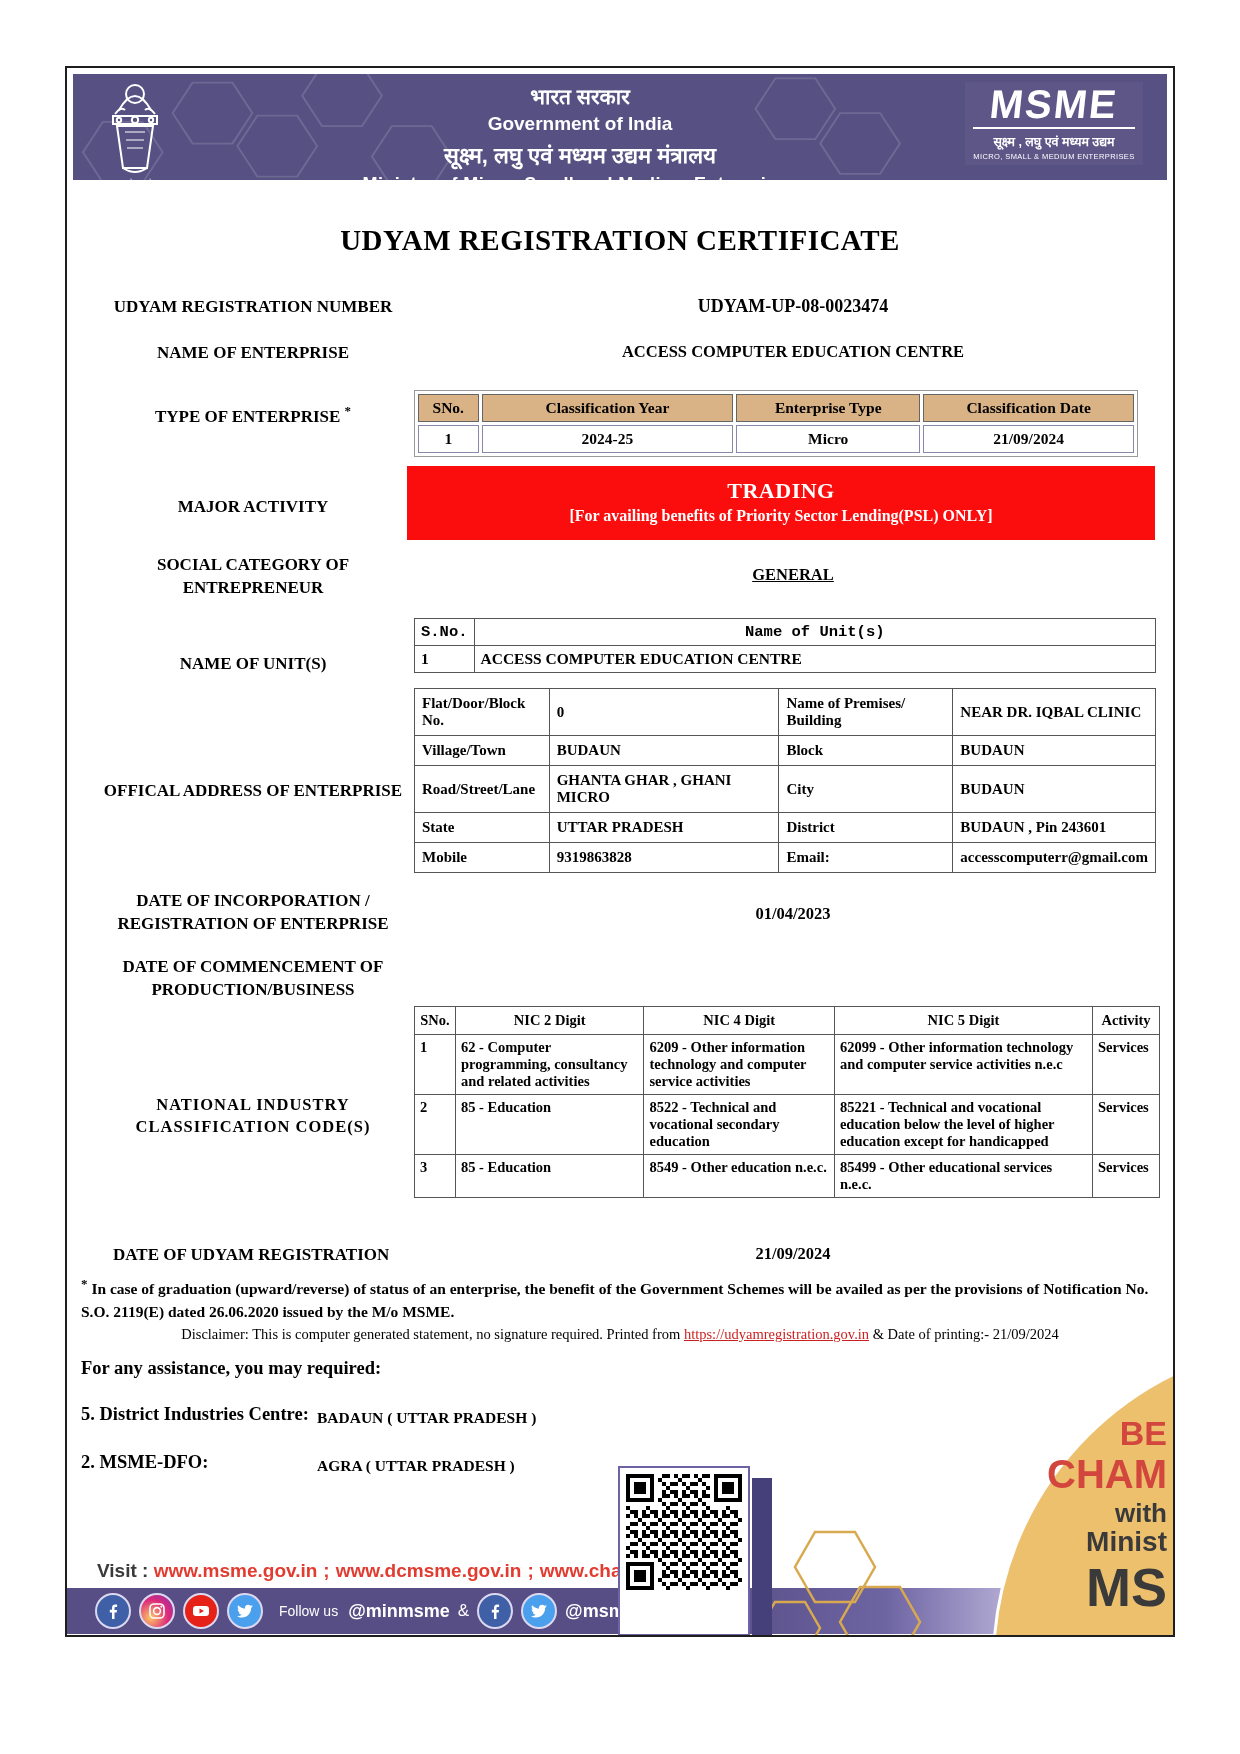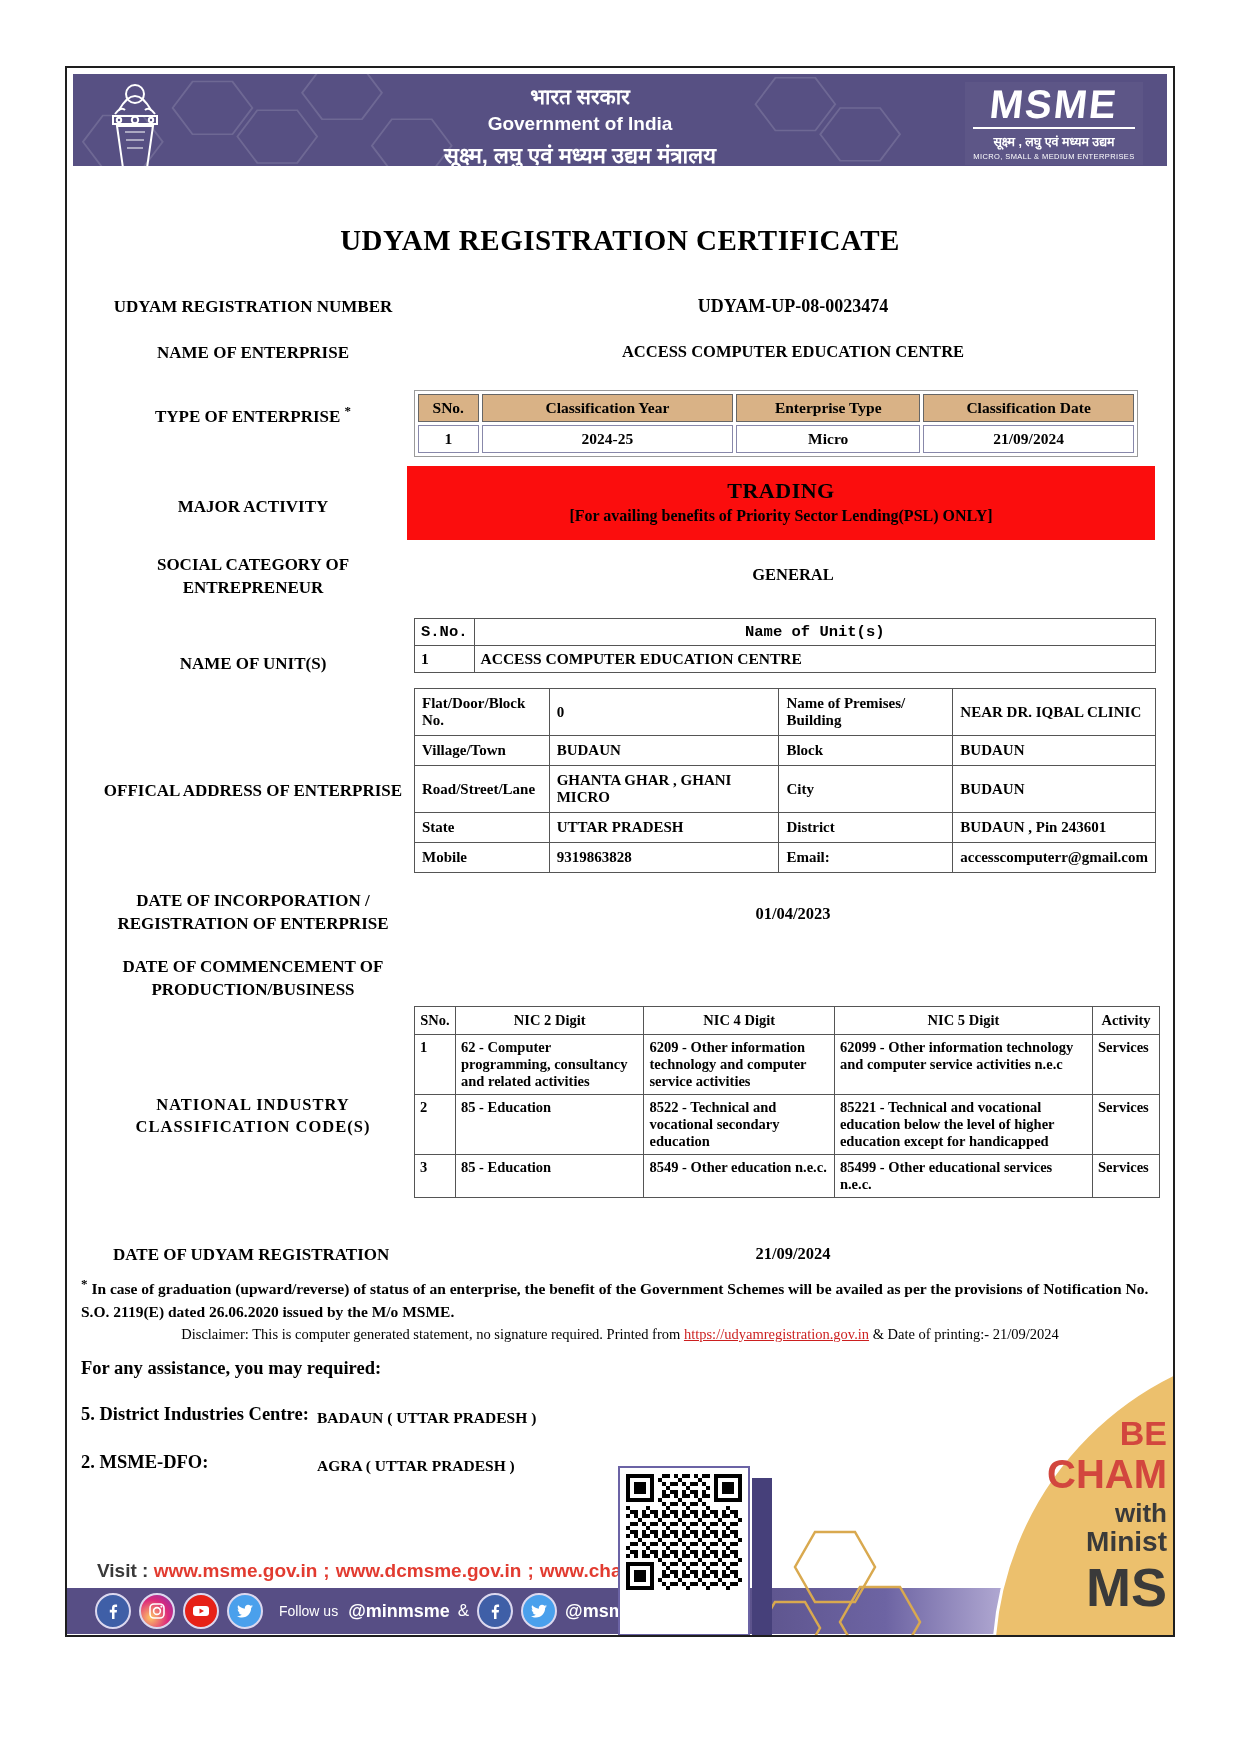--- a/index.html
+++ b/index.html
@@ -1,20 +1,20 @@
 <!DOCTYPE html>
 <html><head>
 <meta charset="utf-8">
 <style>
   html,body{margin:0;padding:0;background:#fff;}
   body{width:1240px;height:1754px;position:relative;font-family:"Liberation Serif",serif;}
   .cert{position:absolute;left:65px;top:66px;width:1110px;height:1571px;border:2px solid #1e1e1e;
         background:#fff;overflow:hidden;box-sizing:border-box;}
   
-  .band{position:absolute;left:6px;top:6px;right:6px;height:92px;background:#575083;overflow:hidden;}
+  .band{position:absolute;left:6px;top:6px;right:6px;height:106px;background:#575083;overflow:hidden;}
   .hex-pattern{position:absolute;left:0;top:0;width:100%;height:100%;}
   .emblem{position:absolute;left:30px;top:6px;width:64px;height:100px;}
   .emblem-caption{position:absolute;left:16px;top:104px;width:92px;text-align:center;color:#e8e4f5;
         font-size:7px;font-family:"Liberation Sans",sans-serif;}
   .hdr-center{position:absolute;left:250px;right:330px;top:4px;text-align:center;color:#fff;
         font-family:"Liberation Sans",sans-serif;}
   .hdr-hi1{font-size:21px;font-weight:bold;margin-top:4px;}
   .hdr-en1{font-size:19px;font-weight:bold;margin-top:3px;}
   .hdr-hi2{font-size:22px;font-weight:bold;margin-top:4px;}
   .hdr-en2{font-size:18px;font-weight:bold;margin-top:5px;letter-spacing:.4px;}
@@ -28,21 +28,21 @@
   .title{position:absolute;top:156px;left:0;width:100%;text-align:center;font-size:29px;font-weight:bold;letter-spacing:.5px;}
   .lbl{position:absolute;left:12px;width:348px;text-align:center;font-weight:bold;font-size:17px;line-height:1.35;}
   .val{position:absolute;left:362px;width:728px;text-align:center;font-weight:bold;font-size:16.5px;}
   sup.mark{font-size:13px;}
   
   table{border-collapse:collapse;font-family:"Liberation Serif",serif;}
   .ttable{position:absolute;left:347px;top:322px;width:724px;border-collapse:separate;border-spacing:3px;
         border:1px solid #9a9a9a;}
   .ttable th{background:#d9b286;border:1px solid #666;font-size:15.5px;padding:4px 2px;}
   .ttable td{border:1px solid #8888aa;font-size:15.5px;font-weight:bold;text-align:center;padding:4px 2px;}
-  .banner{position:absolute;left:340px;top:398px;width:748px;height:74px;background:#fb0d0d;color:#000000;
+  .banner{position:absolute;left:340px;top:398px;width:748px;height:74px;background:#fb0d0d;color:#ffffff;
         text-align:center;box-sizing:border-box;padding-top:12px;}
   .banner-main{font-size:22px;font-weight:bold;letter-spacing:.5px;}
   .banner-note{font-size:16px;font-weight:bold;margin-top:3px;}
   .utable{position:absolute;left:347px;top:550px;width:742px;}
   .utable th,.utable td{border:1.5px solid #555;font-size:15.5px;font-weight:bold;padding:4px 6px;}
   .utable th{font-family:Liberation Mono, monospace;}
   .utable td.sn{width:38px;}
   .atable{position:absolute;left:347px;top:620px;width:742px;}
   .atable td{border:1.5px solid #555;font-size:15px;font-weight:bold;padding:6px 7px;vertical-align:middle;}
   .atable td.c0{width:120px;} .atable td.c1{width:222px;} .atable td.c2{width:164px;} .atable td.c3{width:180px;}
@@ -169,21 +169,21 @@
   </tbody>
     </table>
 
   <div class="lbl" style="top:428px;">MAJOR ACTIVITY</div>
   <div class="banner">
     <div class="banner-main">TRADING</div>
     <div class="banner-note">[For availing benefits of Priority Sector Lending(PSL) ONLY]</div>
   </div>
 
   <div class="lbl" style="top:486px;width:300px;left:36px;">SOCIAL CATEGORY OF ENTREPRENEUR</div>
-  <div class="val" style="top:497px;">GENERAL</div>
+  <div class="val" style="top:497px;text-decoration:underline;">GENERAL</div>
 
   <div class="lbl" style="top:585px;">NAME OF UNIT(S)</div>
   <table class="utable">
     <tbody>
         <tr>
       <th class="sn">S.No.</th>
       <th>Name of Unit(s)</th>
     </tr>
     <tr>
       <td class="sn">1</td>

